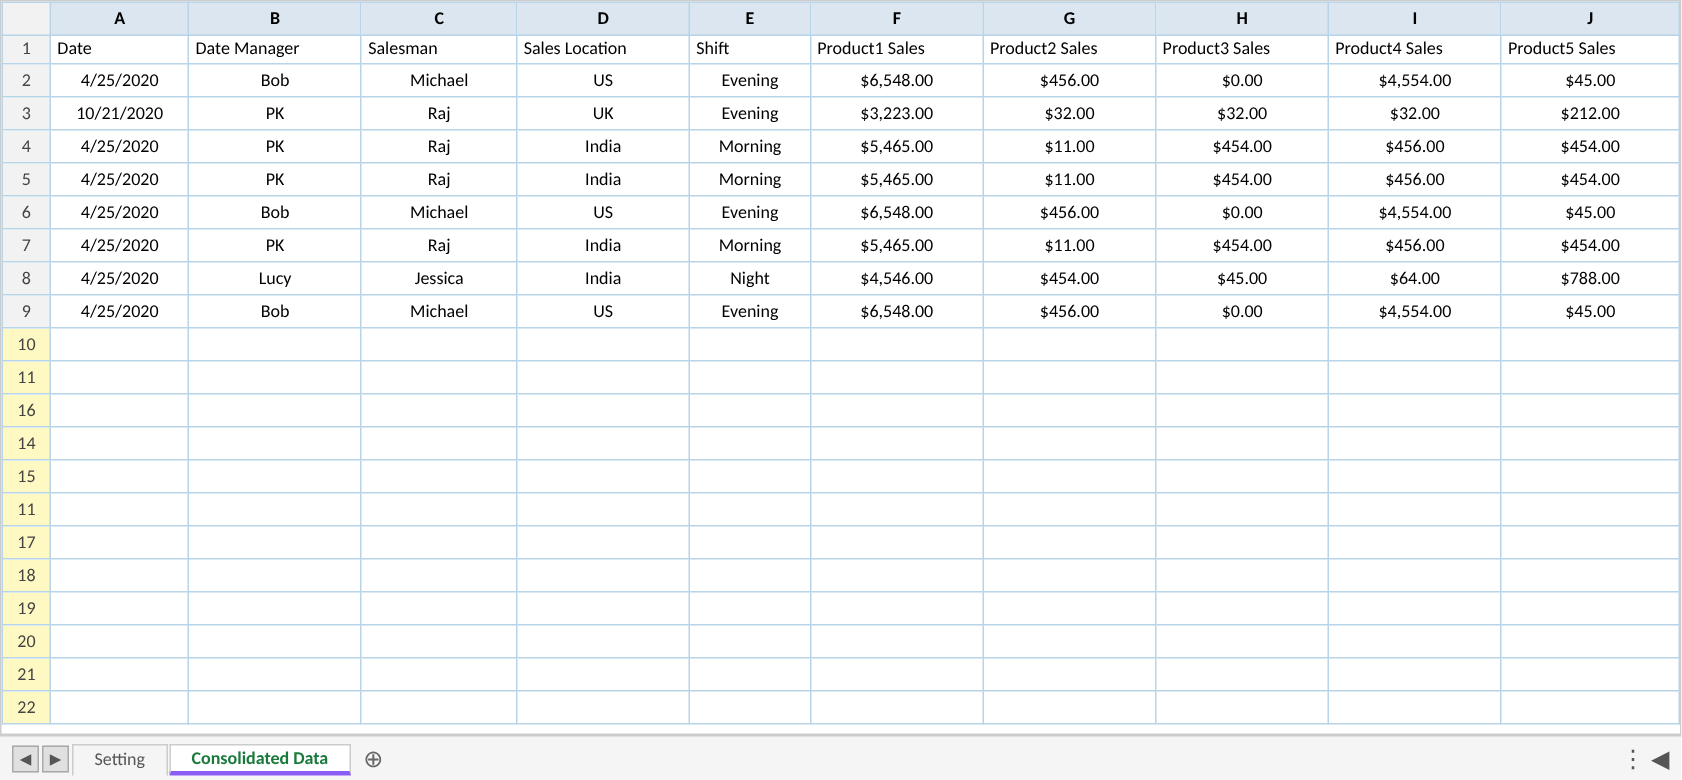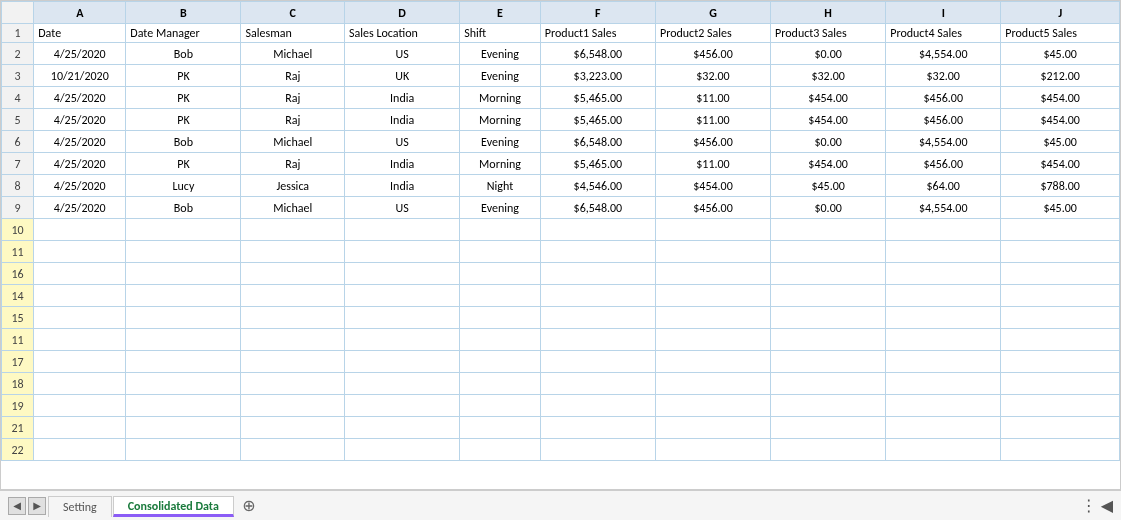--- a/index.html
+++ b/index.html
@@ -419,20 +419,33 @@
           <td></td>
           <td></td>
           <td></td>
           <td></td>
           <td></td>
           <td></td>
           <td></td>
           <td></td>
         </tr>
         <tr class="empty-row">
+          <td class="col-row-num">20</td>
+          <td></td>
+          <td></td>
+          <td></td>
+          <td></td>
+          <td></td>
+          <td></td>
+          <td></td>
+          <td></td>
+          <td></td>
+          <td></td>
+        </tr>
+        <tr class="empty-row">
           <td class="col-row-num">21</td>
           <td></td>
           <td></td>
           <td></td>
           <td></td>
           <td></td>
           <td></td>
           <td></td>
           <td></td>
           <td></td>

